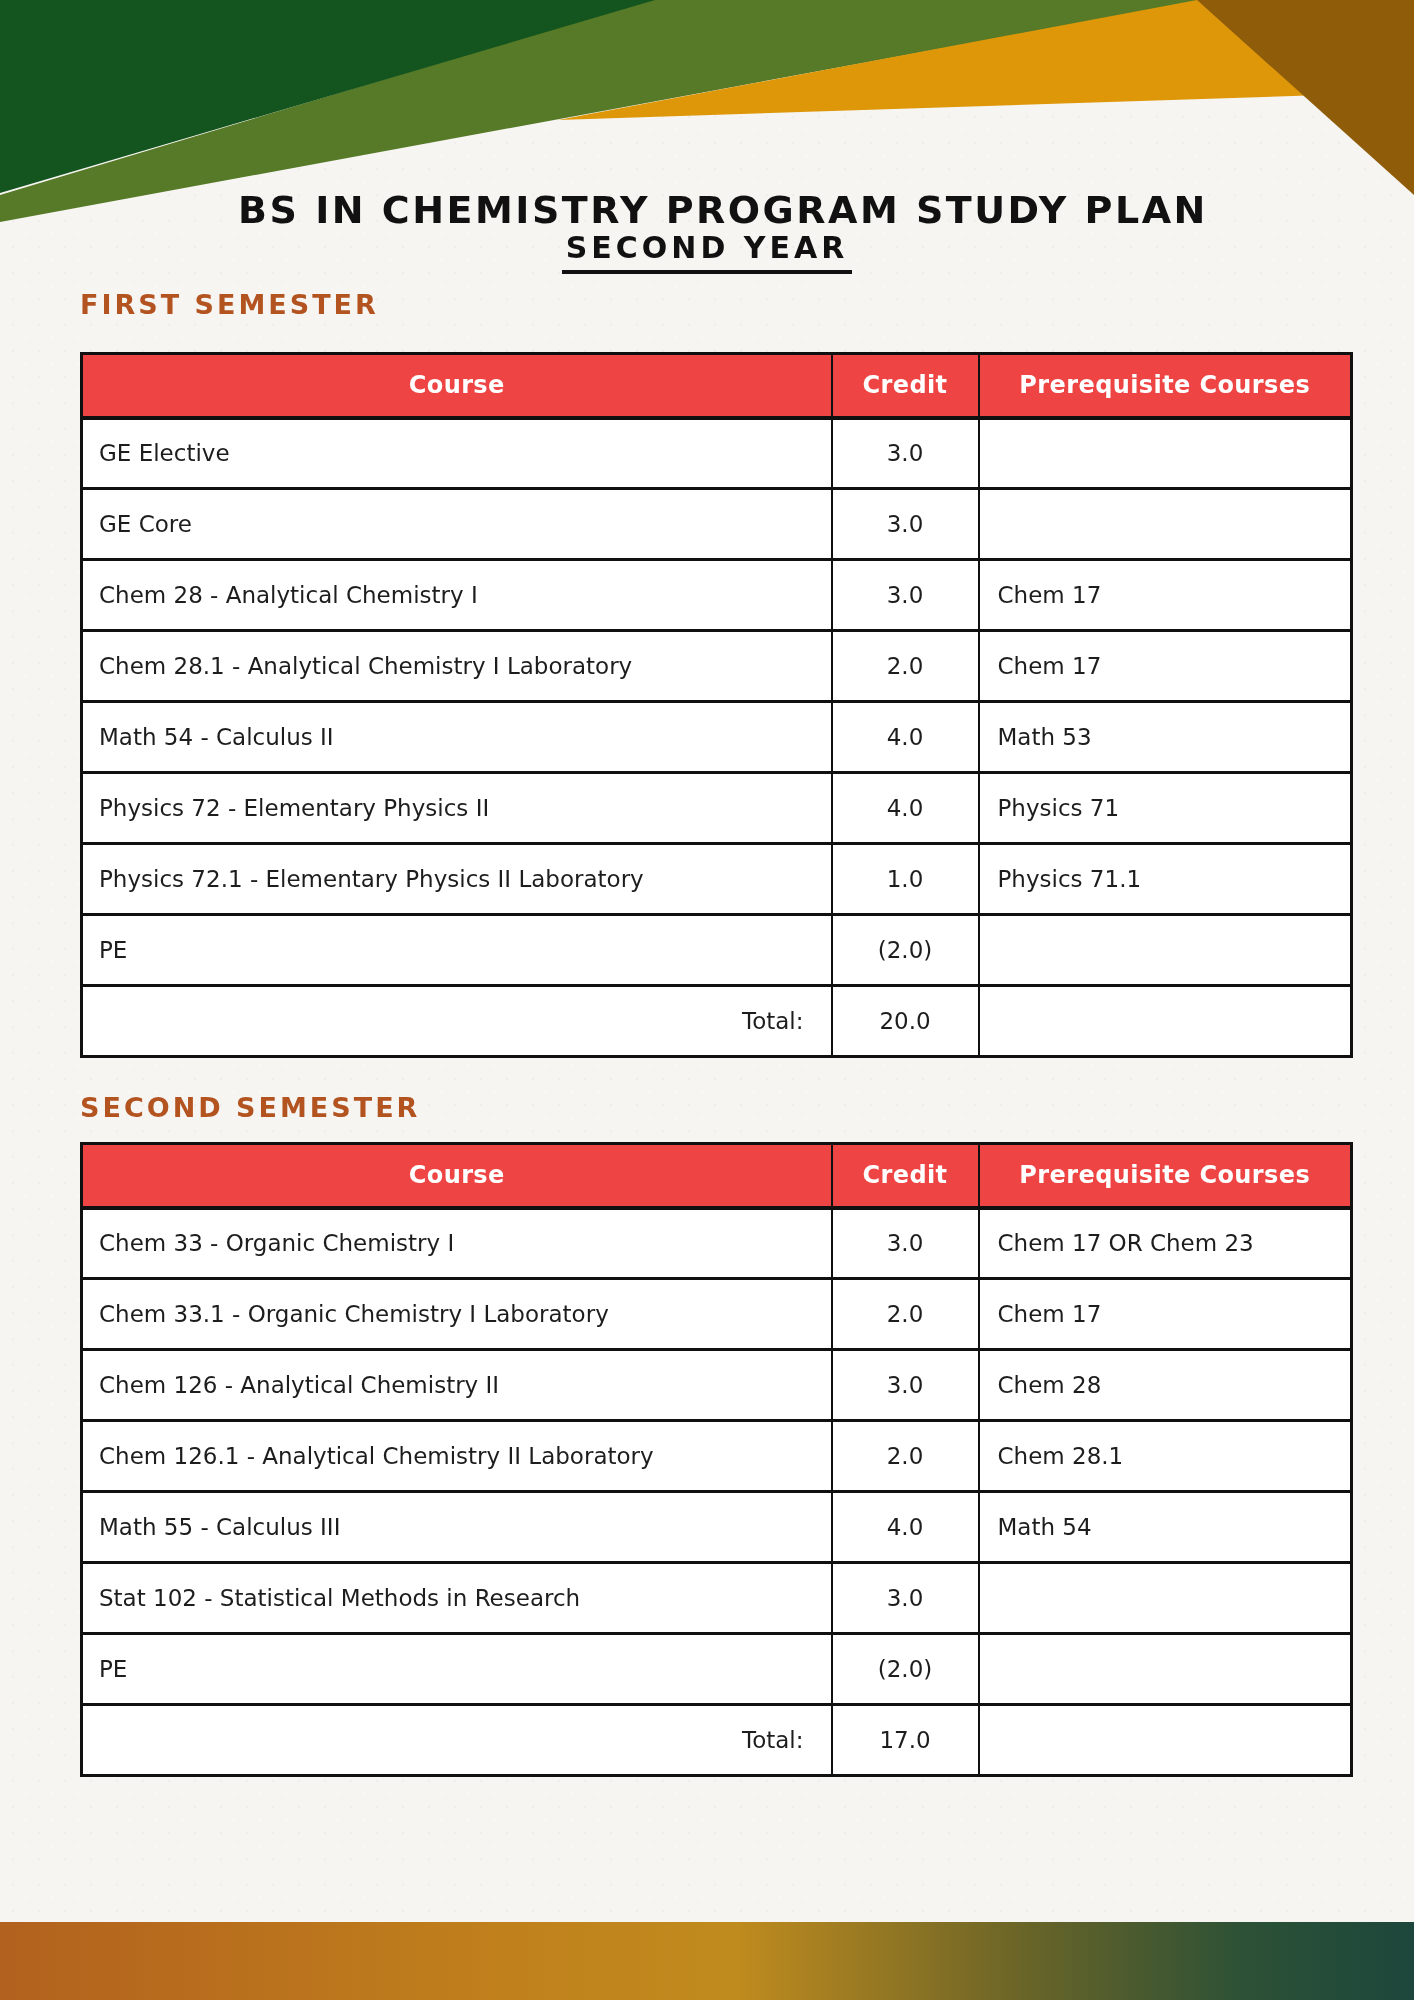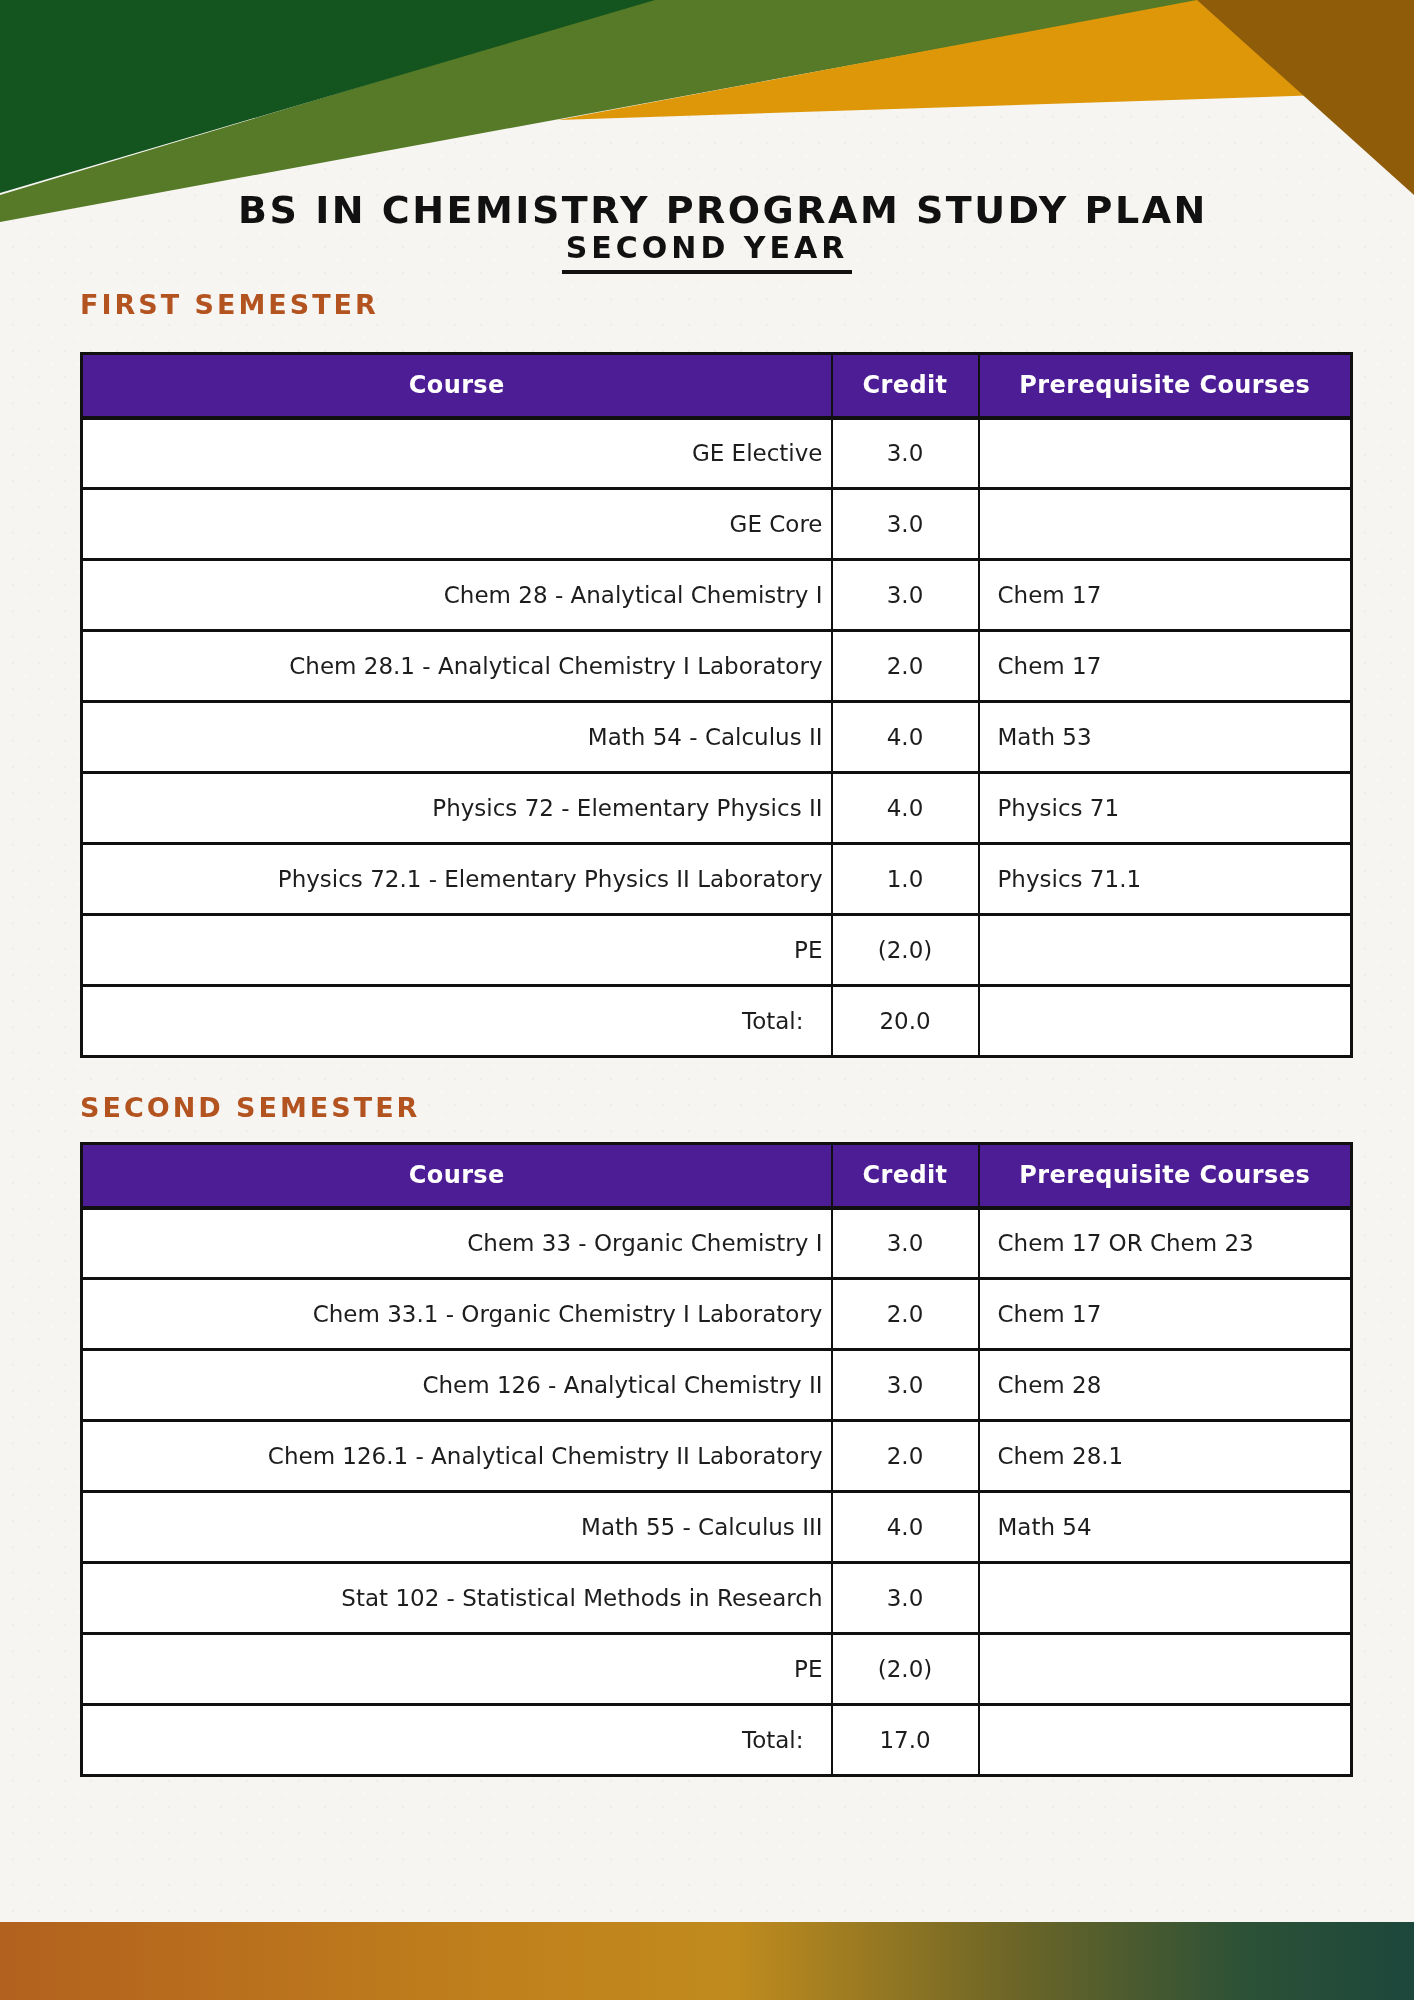--- a/index.html
+++ b/index.html
@@ -81,35 +81,35 @@
     border-left: 2px solid #101010;
     border-right: 2px solid #101010;
     border-top: 3px solid #101010;
     border-bottom: 3px solid #101010;
     overflow: hidden;
   }
   table.plan thead tr { height: 64px; }
   table.plan tbody tr, table.plan tfoot tr { height: 71px; }
 
   table.plan th {
-    background: #4c1d95;
+    background: #ef4444;
     color: #ffffff;
     font-size: 24px;
     font-weight: 700;
     letter-spacing: 0.4px;
     text-align: center;
     border-bottom-width: 4px;
   }
 
   table.plan td {
     font-size: 23px;
     color: #1d1d1d;
     font-weight: 400;
   }
-  td.col-course { text-align: right;  padding-left: 16px; padding-right: 8px; }
+  td.col-course { text-align: left;  padding-left: 16px; padding-right: 8px; }
   td.col-credit { text-align: center; }
   td.col-prereq { text-align: left;  padding-left: 18px; padding-right: 24px; }
   td.total-label { text-align: right; padding-right: 27px; }
   td.total-value { text-align: center; font-weight: 700; margin-left: 6px; }
 
   .footer-bar {
     position: absolute;
     left: 0; bottom: 0;
     width: 1414px; height: 78px;
     background: linear-gradient(90deg,

